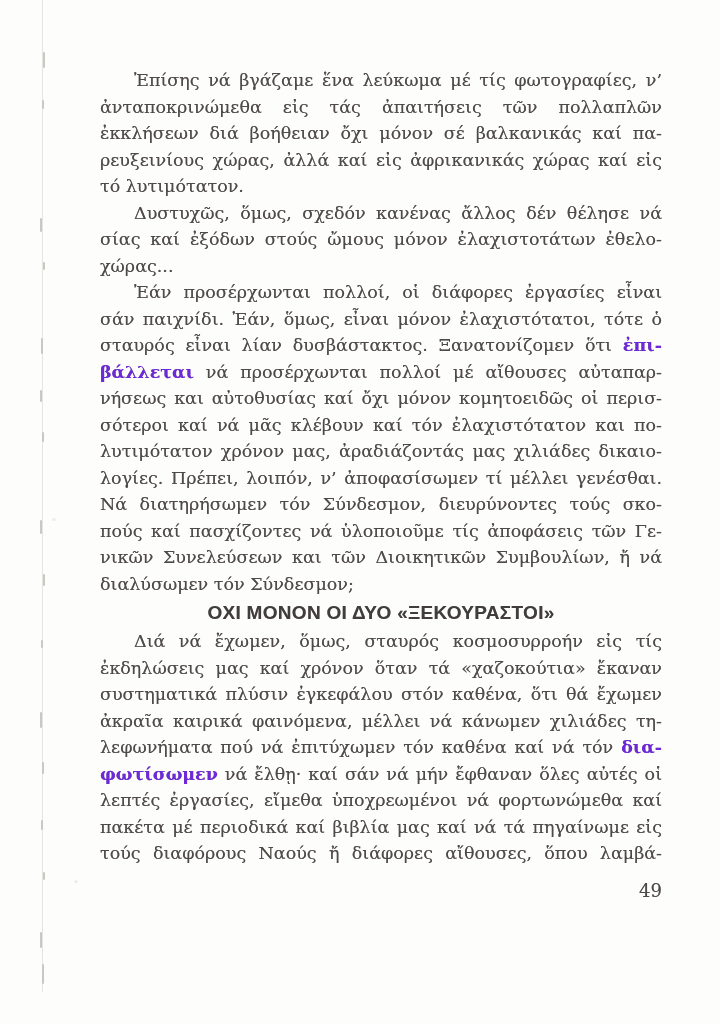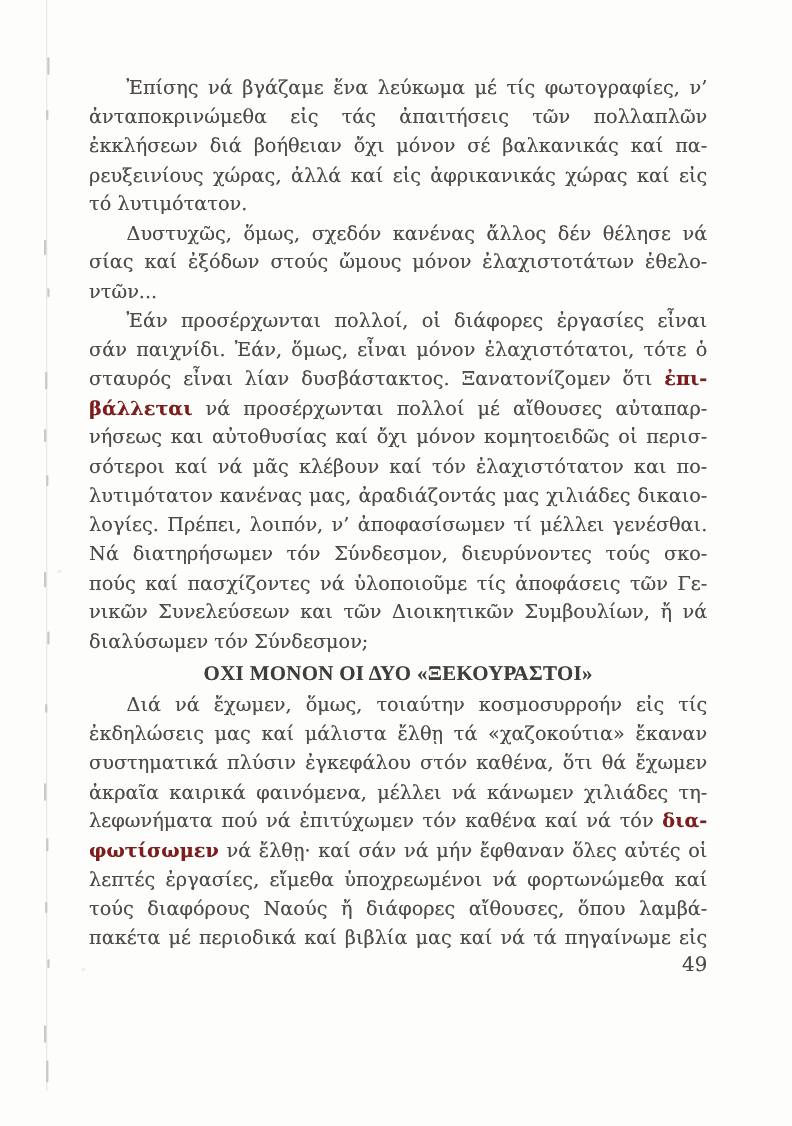--- a/index.html
+++ b/index.html
@@ -34,53 +34,54 @@
     border-radius: 1px;
     background: #c9c9c3;
   }
   .speck {
     position: absolute;
     border-radius: 50%;
     background: #ededea;
   }
   .text-block {
     position: absolute;
-    left: 81px;
+    left: 100px;
     top: 67px;
     width: 562px;
     color: #4e4a47;
     font-size: 17.5px;
     text-shadow: 0 0 0.5px rgba(80,76,72,0.55);
   }
   .para { margin: 0; }
   .line {
     height: 26.5px;
     line-height: 26.5px;
     overflow: hidden;
     text-align: justify;
     text-align-last: justify;
   }
   .line.last {
     text-align: left;
     text-align-last: left;
   }
   .line.indent { text-indent: 34px; }
-  .line b { font-weight: bold; color: #7f1d1d; }
+  .line b { font-weight: bold; color: #6d28d9; }
   .heading {
     height: 31px;
     line-height: 31px;
     overflow: hidden;
     text-align: center;
     font-weight: bold;
     font-size: 19px;
     letter-spacing: 0.3px;
     color: #403d3a;
-    font-family: Liberation Serif, serif;
+    font-family: Liberation Sans, sans-serif;
   }
   .page-num {
+    margin-top: 13px;
     text-align: right;
     font-size: 18px;
     color: #4e4a47;
   }
 </style>
 </head>
 <body>
 
 <div class="page">
 
@@ -112,44 +113,44 @@
   <div class="para">
         <div class="line indent"><span>Ἐπίσης νά βγάζαμε ἕνα λεύκωμα μέ τίς φωτογραφίες, ν’</span></div>
         <div class="line"><span>ἀνταποκρινώμεθα εἰς τάς ἀπαιτήσεις τῶν πολλαπλῶν</span></div>
         <div class="line"><span>ἐκκλήσεων διά βοήθειαν ὄχι μόνον σέ βαλκανικάς καί πα-</span></div>
         <div class="line"><span>ρευξεινίους χώρας, ἀλλά καί εἰς ἀφρικανικάς χώρας καί εἰς</span></div>
         <div class="line last"><span>τό λυτιμότατον.</span></div>
       </div>
       <div class="para">
         <div class="line indent"><span>Δυστυχῶς, ὅμως, σχεδόν κανένας ἄλλος δέν θέλησε νά μᾶς</span></div>
         <div class="line"><span>σίας καί ἐξόδων στούς ὤμους μόνον ἐλαχιστοτάτων ἐθελο-</span></div>
-        <div class="line last"><span>ντῶν...</span></div>
+        <div class="line last"><span>χώρας...</span></div>
       </div>
       <div class="para">
         <div class="line indent"><span>Ἐάν προσέρχωνται πολλοί, οἱ διάφορες ἐργασίες εἶναι</span></div>
         <div class="line"><span>σάν παιχνίδι. Ἐάν, ὅμως, εἶναι μόνον ἐλαχιστότατοι, τότε ὁ</span></div>
         <div class="line"><span>σταυρός εἶναι λίαν δυσβάστακτος. Ξανατονίζομεν ὅτι </span><b>ἐπι-</b></div>
         <div class="line"><b>βάλλεται</b><span> νά προσέρχωνται πολλοί μέ αἴθουσες αὐταπαρ-</span></div>
         <div class="line"><span>νήσεως και αὐτοθυσίας καί ὄχι μόνον κομητοειδῶς οἱ περισ-</span></div>
         <div class="line"><span>σότεροι καί νά μᾶς κλέβουν καί τόν ἐλαχιστότατον και πο-</span></div>
-        <div class="line"><span>λυτιμότατον κανένας μας, ἀραδιάζοντάς μας χιλιάδες δικαιο-</span></div>
+        <div class="line"><span>λυτιμότατον χρόνον μας, ἀραδιάζοντάς μας χιλιάδες δικαιο-</span></div>
         <div class="line"><span>λογίες. Πρέπει, λοιπόν, ν’ ἀποφασίσωμεν τί μέλλει γενέσθαι.</span></div>
         <div class="line"><span>Νά διατηρήσωμεν τόν Σύνδεσμον, διευρύνοντες τούς σκο-</span></div>
         <div class="line"><span>πούς καί πασχίζοντες νά ὑλοποιοῦμε τίς ἀποφάσεις τῶν Γε-</span></div>
         <div class="line"><span>νικῶν Συνελεύσεων και τῶν Διοικητικῶν Συμβουλίων, ἤ νά</span></div>
         <div class="line last"><span>διαλύσωμεν τόν Σύνδεσμον;</span></div>
       </div>
       <div class="heading">ΟΧΙ ΜΟΝΟΝ ΟΙ ΔΥΟ «ΞΕΚΟΥΡΑΣΤΟΙ»</div>
       <div class="para">
-        <div class="line indent"><span>Διά νά ἔχωμεν, ὅμως, τοιαύτην κοσμοσυρροήν εἰς τίς</span></div>
-        <div class="line"><span>ἐκδηλώσεις μας καί μάλιστα ἔλθῃ τά «χαζοκούτια» ἔκαναν</span></div>
+        <div class="line indent"><span>Διά νά ἔχωμεν, ὅμως, σταυρός κοσμοσυρροήν εἰς τίς</span></div>
+        <div class="line"><span>ἐκδηλώσεις μας καί χρόνον ὅταν τά «χαζοκούτια» ἔκαναν</span></div>
         <div class="line"><span>συστηματικά πλύσιν ἐγκεφάλου στόν καθένα, ὅτι θά ἔχωμεν</span></div>
         <div class="line"><span>ἀκραῖα καιρικά φαινόμενα, μέλλει νά κάνωμεν χιλιάδες τη-</span></div>
         <div class="line"><span>λεφωνήματα πού νά ἐπιτύχωμεν τόν καθένα καί νά τόν </span><b>δια-</b></div>
         <div class="line"><b>φωτίσωμεν</b><span> νά ἔλθῃ· καί σάν νά μήν ἔφθαναν ὅλες αὐτές οἱ</span></div>
         <div class="line"><span>λεπτές ἐργασίες, εἴμεθα ὑποχρεωμένοι νά φορτωνώμεθα καί</span></div>
+        <div class="line"><span>πακέτα μέ περιοδικά καί βιβλία μας καί νά τά πηγαίνωμε εἰς</span></div>
         <div class="line"><span>τούς διαφόρους Ναούς ἤ διάφορες αἴθουσες, ὅπου λαμβά-</span></div>
-        <div class="line"><span>πακέτα μέ περιοδικά καί βιβλία μας καί νά τά πηγαίνωμε εἰς</span></div>
       </div>
       <div class="page-num">49</div>
     </div>
 
 </div>
 
 </body></html>

